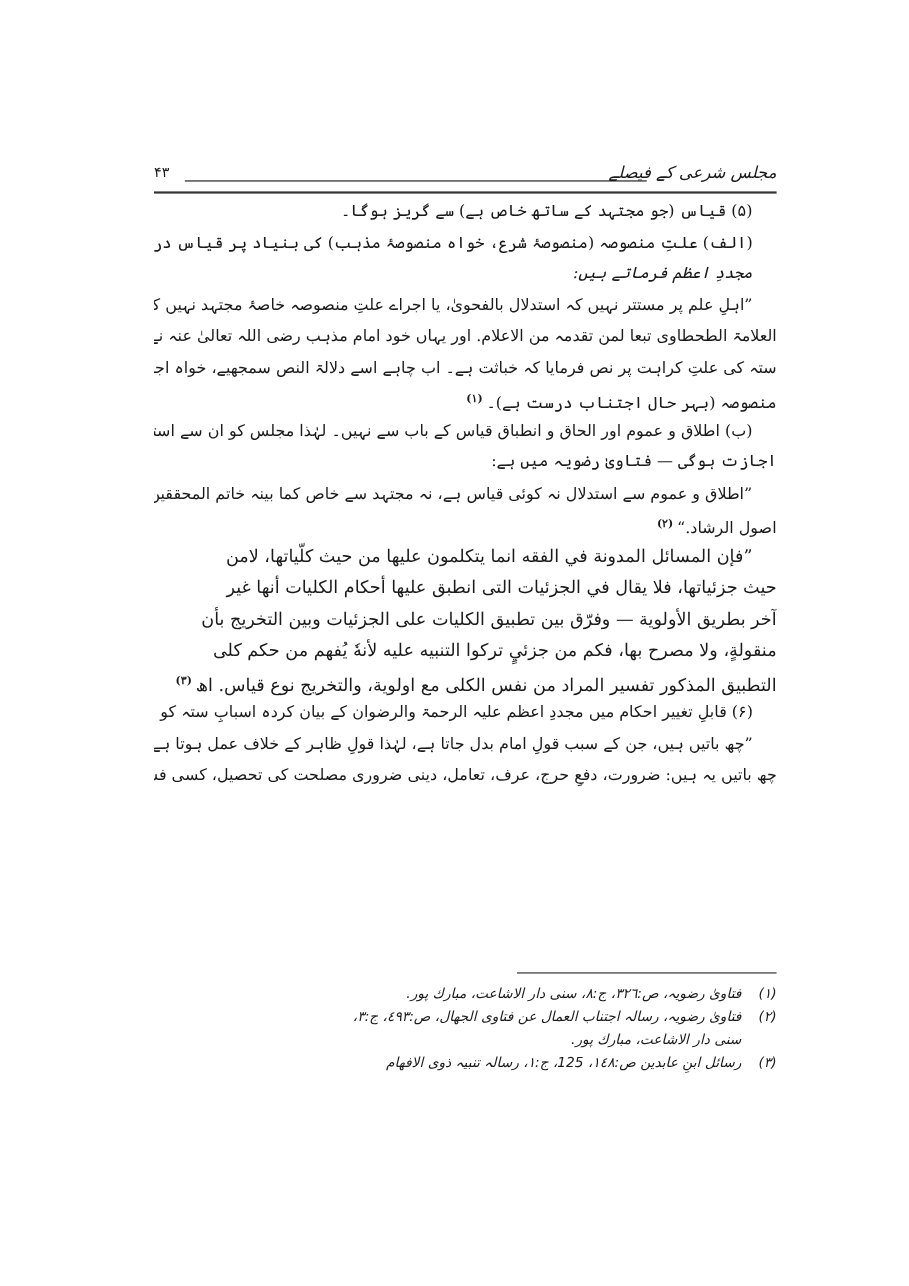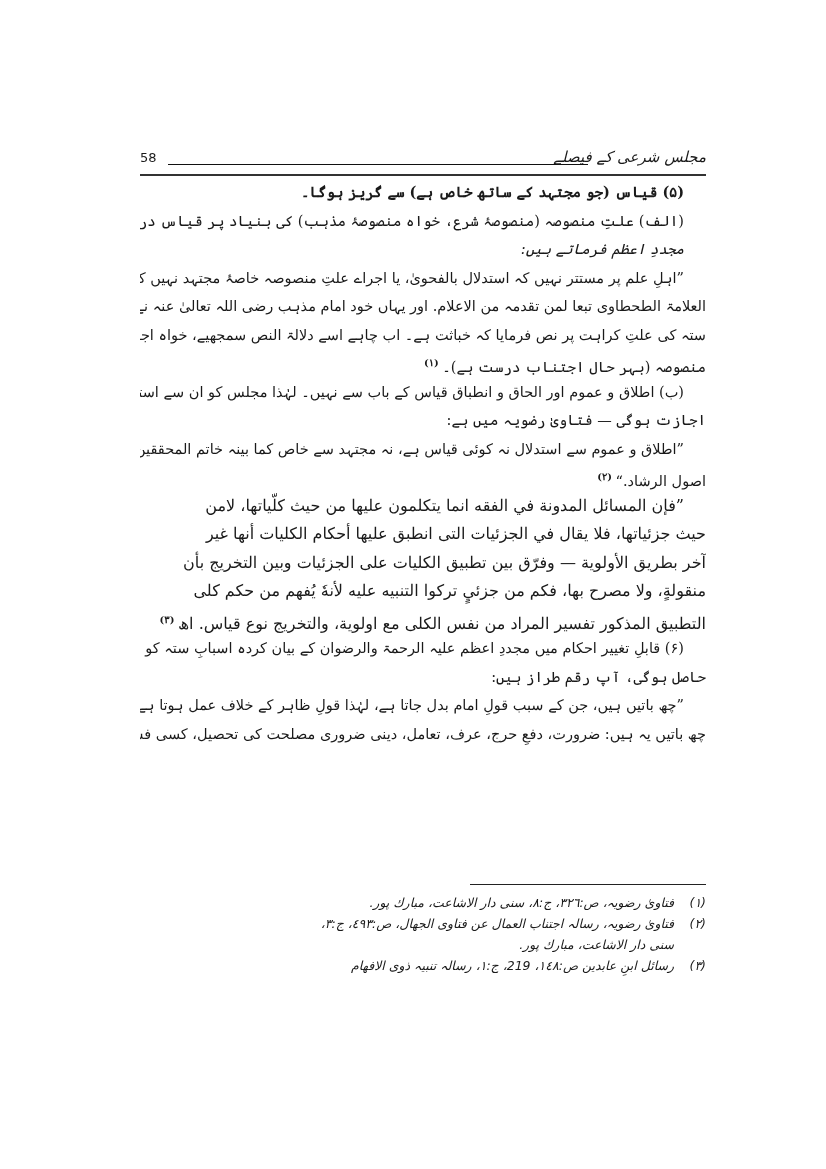--- a/index.html
+++ b/index.html
@@ -7,37 +7,37 @@
     .page { position:absolute; left:0; top:0; width:826px; height:1169px; background:#fff; }
     .header { position:absolute; left:140px; top:148px; width:566px; height:24px; direction:rtl; }
     .header-title { position:absolute; right:0; top:0; font-family:"DejaVu Serif", serif; font-style:italic; font-size:15px; white-space:nowrap; }
     .header-page { position:absolute; left:0; top:2px; font-family:"DejaVu Sans", sans-serif; font-size:13px; }
     .header-line-inner { position:absolute; left:28px; right:118px; top:16px; border-top:1.5px solid #111; }
     .header-rule { position:absolute; left:140px; top:174px; width:566px; border-top:2.5px solid #333; }
     .body { position:absolute; left:140px; top:178px; width:566px; direction:rtl; text-align:justify; font-family:"DejaVu Serif", serif; }
     .line { height:28.5px; line-height:28.5px; white-space:nowrap; overflow:hidden; font-size:14.5px; }
     .line.indent { padding-right:22px; }
     .line.ar { font-size:16px; }
-    .bold { font-weight:bold; }
+    .bold { font-weight:normal; }
     .italic { font-style:italic; }
     .sup { font-size:10px; vertical-align:super; font-weight:bold; }
     .fn-rule { position:absolute; left:470px; top:884px; width:236px; border-top:1px solid #222; }
     .footnotes { position:absolute; left:240px; top:892px; width:466px; direction:rtl; font-family:"DejaVu Sans", sans-serif; font-size:12.5px;font-style:italic; }
     .fn { height:21px; line-height:21px; white-space:nowrap; }
     .fn-num { display:inline-block; width:32px; }
     .fn.cont { padding-right:32px; }
   </style>
 </head>
 <body>
 
 <div class="page">
   <div class="header">
     <span class="header-title">مجلس شرعی کے فیصلے</span>
     <div class="header-line-inner"></div>
-    <span class="header-page">58</span>
+    <span class="header-page">۴۳</span>
   </div>
   <div class="header-rule"></div>
 
   <div class="body" id="body">
       <div class="line indent bold"><span>(۵) قیاس (جو مجتہد کے ساتھ خاص ہے) سے گریز ہوگا۔</span></div>
       <div class="line indent"><span>(الف) علتِ منصوصہ (منصوصۂ شرع، خواہ منصوصۂ مذہب) کی بنیاد پر قیاس درست ہوگا۔</span></div>
       <div class="line indent italic"><span>مجددِ اعظم فرماتے ہیں:</span></div>
       <div class="line indent"><span>”اہلِ علم پر مستتر نہیں کہ استدلال بالفحویٰ، یا اجراے علتِ منصوصہ خاصۂ مجتہد نہیں کما نص علیہ</span></div>
       <div class="line "><span>العلامۃ الطحطاوی تبعا لمن تقدمہ من الاعلام. اور یہاں خود امام مذہب رضی اللہ تعالیٰ عنہ نے اشیاے</span></div>
       <div class="line "><span>ستہ کی علتِ کراہت پر نص فرمایا کہ خباثت ہے۔ اب چاہے اسے دلالۃ النص سمجھیے، خواہ اجراے علتِ</span></div>
@@ -45,25 +45,24 @@
       <div class="line indent"><span>(ب) اطلاق و عموم اور الحاق و انطباق قیاس کے باب سے نہیں۔ لہٰذا مجلس کو ان سے استدلال کی</span></div>
       <div class="line "><span>اجازت ہوگی — فتاویٰ رضویہ میں ہے:</span></div>
       <div class="line indent"><span>”اطلاق و عموم سے استدلال نہ کوئی قیاس ہے، نہ مجتہد سے خاص کما بینہ خاتم المحققین فی</span></div>
       <div class="line "><span>اصول الرشاد.“</span><span class="sup"> (۲)</span></div>
       <div class="line indent ar"><span>”فإن المسائل المدونة في الفقه انما يتكلمون عليها من حيث كلّياتها، لامن</span></div>
       <div class="line ar"><span>حيث جزئياتها، فلا يقال في الجزئيات التى انطبق عليها أحكام الكليات أنها غير</span></div>
       <div class="line ar"><span>آخر بطريق الأولوية — وفرّق بين تطبيق الكليات على الجزئيات وبين التخريج بأن</span></div>
       <div class="line ar"><span>منقولةٍ، ولا مصرح بها، فكم من جزئيٍ تركوا التنبيه عليه لأنهٗ يُفهم من حكم كلى</span></div>
       <div class="line ar"><span>التطبيق المذكور تفسير المراد من نفس الكلى مع اولوية، والتخريج نوع قياس. اھ</span><span class="sup"> (۳)</span></div>
       <div class="line indent"><span>(۶) قابلِ تغییر احکام میں مجددِ اعظم علیہ الرحمۃ والرضوان کے بیان کردہ اسبابِ ستہ کو بنیادی حیثیت</span></div>
-      <div class="line "><span>حاصل ہوگی، آپ رقم طراز ہیں:</span></div>
       <div class="line indent"><span>”چھ باتیں ہیں، جن کے سبب قولِ امام بدل جاتا ہے، لہٰذا قولِ ظاہر کے خلاف عمل ہوتا ہے۔ اور وہ</span></div>
       <div class="line "><span>چھ باتیں یہ ہیں: ضرورت، دفعِ حرج، عرف، تعامل، دینی ضروری مصلحت کی تحصیل، کسی فساد موجود یا مظنون</span></div>
     </div>
 
   <div class="fn-rule"></div>
   <div class="footnotes" id="footnotes">
       <div class="fn"><span class="fn-num">(۱)</span><span>فتاویٰ رضویہ، ص:٣٢٦، ج:٨، سنی دار الاشاعت، مبارك پور.</span></div>
       <div class="fn"><span class="fn-num">(۲)</span><span>فتاویٰ رضویہ، رسالہ اجتناب العمال عن فتاوی الجهال، ص:٤٩٣، ج:٣،</span></div>
       <div class="fn cont"><span>سنی دار الاشاعت، مبارك پور.</span></div>
-      <div class="fn"><span class="fn-num">(۳)</span><span>رسائل ابنِ عابدین ص:١٤٨، 219، ج:١، رسالہ تنبیہ ذوی الافهام</span></div>
+      <div class="fn"><span class="fn-num">(۳)</span><span>رسائل ابنِ عابدین ص:١٤٨، 125، ج:١، رسالہ تنبیہ ذوی الافهام</span></div>
     </div>
 </div>
 
 </body></html>

